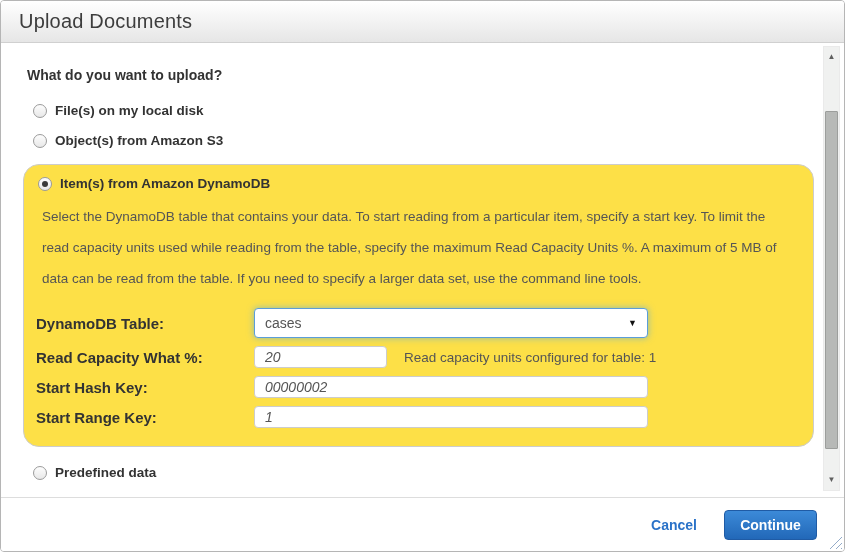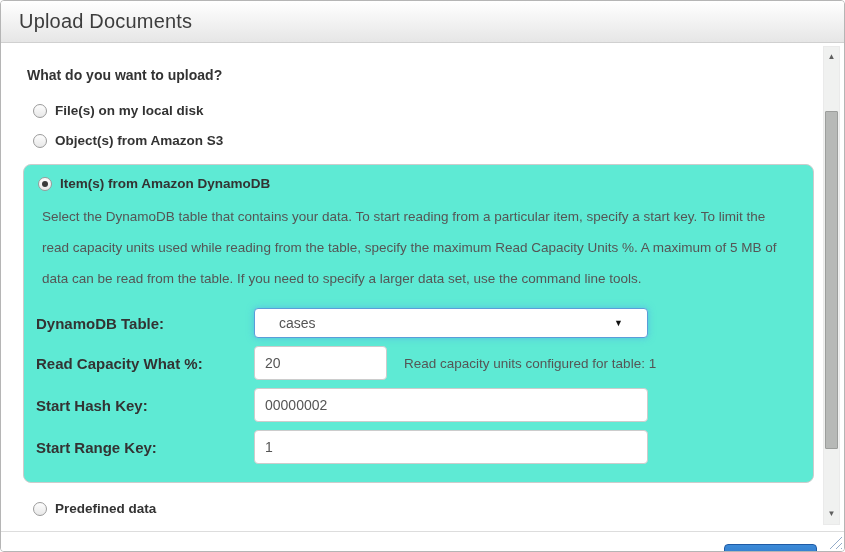--- a/index.html
+++ b/index.html
@@ -40,23 +40,23 @@
     margin-right: 8px; position: relative; flex: 0 0 14px;
   }
   .radio-circle.checked::after {
     content: ""; position: absolute; left: 3px; top: 3px;
     width: 6px; height: 6px; border-radius: 50%; background: #3a3a3a;
   }
   .radio-label { font-size: 13.5px; font-weight: bold; color: #333; }
 
   
   .panel {
-    background: #5eead4;
+    background: #fde047;
     border: 1px solid #cccccc;
-    border-radius: 8px;
+    border-radius: 16px;
     margin: 16px 0 14px 0;
     padding: 11px 18px 18px 12px;
   }
   .panel .radio-row { margin-left: 2px; margin-bottom: 10px; }
 
   .description {
     color: #555; font-size: 13.5px; line-height: 31px;
     width: 748px; margin: 4px 0 14px 6px;
   }
 
@@ -64,29 +64,30 @@
   .form-label {
     width: 218px; text-align: left; padding-right: 19px;
     font-size: 15px; font-weight: bold; color: #333; flex: 0 0 218px;
   }
   .fake-select {
     width: 394px; height: 30px;
     background: #fff;
     border: 1px solid #5b9dd9; border-radius: 4px;
     box-shadow: 0 0 7px rgba(82,168,236,.65);
     display: flex; align-items: center; justify-content: space-between;
-    padding: 0 24px; font-size: 14px; color: #555; cursor: default;
+    padding: 0 10px; font-size: 14px; color: #555; cursor: default;
   }
   .fake-select .arrow { font-size: 9px; color: #111; }
   .text-input {
-    height: 34px; background: #fff;
+    height: 22px; background: #fff;
     border: 1px solid #ccc; border-radius: 4px;
     padding: 0 10px; font-size: 14px; color: #555;
     font-family: "Liberation Sans", sans-serif;
     outline: none;
+    font-style: italic;
   }
   .input-wide { width: 394px; }
   .input-narrow { width: 133px; }
   .hint { margin-left: 17px; font-size: 13.5px; color: #555; }
 
   .predefined { margin-top: 18px; }
 
   
   .scrollbar {
     position: absolute; top: 3px; right: 4px; bottom: 6px; width: 17px;

